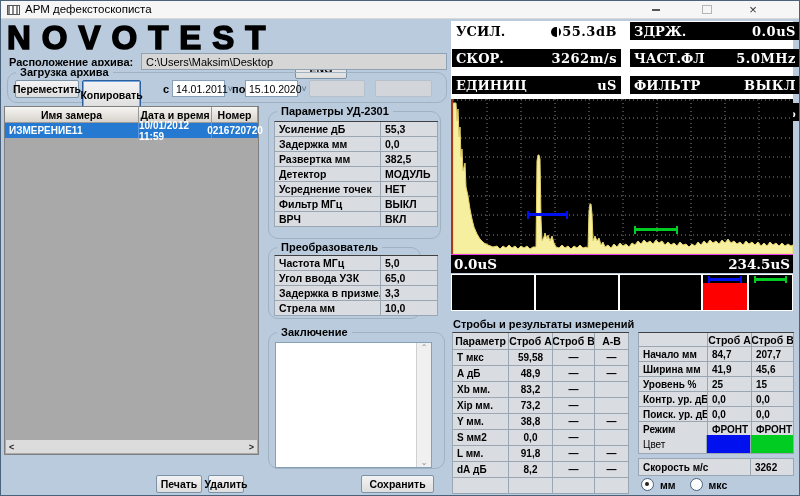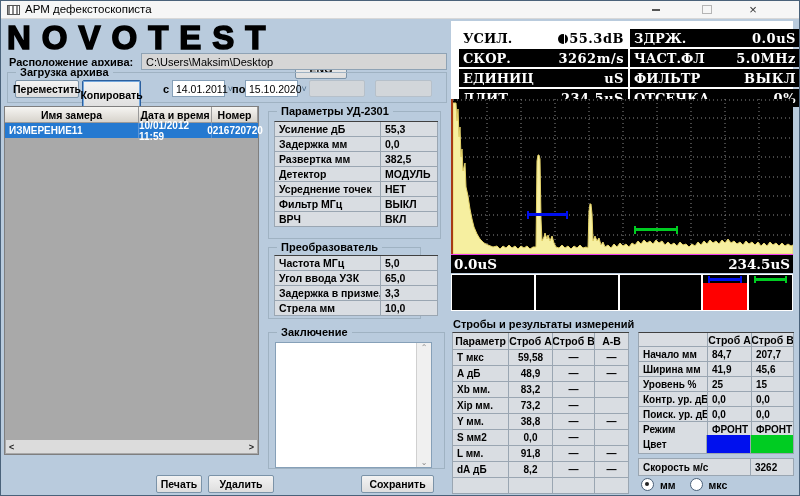--- a/index.html
+++ b/index.html
@@ -20,21 +20,21 @@
   .btn{background:linear-gradient(#f3f3f3,#dedede);border:1px solid #7b93a8;font-size:10.5px;font-weight:bold;
        display:flex;align-items:center;justify-content:center;border-radius:2px;}
   .btn.default{border:1px solid #2b5f9e;box-shadow:inset 0 0 0 1px #74a7dd;}
   .btn.disabled{background:#d2d6da;border:1px solid #b6c0ca;}
   .eng{left:294px;top:26px;width:52px;height:20px;margin-top:32px;}
   .lbl{font-size:11px;font-weight:bold;white-space:nowrap;}
   .arch-label{left:8px;top:55px;}
   .field{background:#d6d6d6;border:1px solid #8fa3b5;font-size:11px;display:flex;align-items:center;padding:0 4px;}
   .arch-path{left:140px;top:52px;width:306px;height:17px;}
   
-  .group{border:1px solid #9fb2c2;border-radius:0;}
+  .group{border:1px solid #9fb2c2;border-radius:10px;}
   .legend{position:absolute;top:-7px;left:8px;background:#b9cbdd;padding:0 4px;font-size:11px;font-weight:bold;white-space:nowrap;}
   .load-group{left:6px;top:71px;width:440px;height:31px;}
   .combo{background:#fff;border:1px solid #86a0b8;font-size:10.5px;display:flex;align-items:center;
          justify-content:space-between;padding:0 3px;}
   .combo .arr{color:#4a6b8a;font-size:9px;}
   
   .list{left:3px;top:105px;width:255px;height:349px;background:#a9a9a9;border:1px solid #7f7f7f;}
   .list-head{display:flex;height:16px;}
   .hcell{background:linear-gradient(#f6f5f2,#d7d3cc);border-right:1px solid #9a9a9a;border-bottom:1px solid #9a9a9a;
          font-size:10.5px;font-weight:bold;display:flex;align-items:center;justify-content:center;box-sizing:border-box;}
@@ -55,22 +55,22 @@
   .probe-table .td{height:15px;}
   .probe-table .td:nth-child(1){width:106px;}
   .probe-table .td:nth-child(2){width:57px;}
   .params-group{left:267px;top:110px;width:173px;height:128px;}
   .probe-group{left:267px;top:246px;width:153px;height:72px;}
   .concl-group{left:267px;top:331px;width:177px;height:137px;}
   .textarea{left:6px;top:9px;width:155px;height:124px;background:#fff;border:1px solid #86a0b8;position:absolute;}
   .vscroll{position:absolute;right:0;top:0;width:14px;height:100%;background:#f0f0f0;border-left:1px solid #d0d0d0;
            display:flex;flex-direction:column;justify-content:space-between;align-items:center;font-size:8px;color:#888;}
   
-  .display{left:450px;top:20px;width:342px;height:78px;background:#fff;padding:8px;display:grid;
-           grid-template-columns:169px 170px;grid-auto-rows:18px;gap:2px;}
+  .display{left:450px;top:20px;width:342px;height:78px;background:#fff;padding:1px;display:grid;
+           grid-template-columns:169px 170px;grid-auto-rows:18px;gap:9px;}
   .dcell{background:#000;color:#fff;font-family:"DejaVu Serif",serif;font-weight:bold;font-size:13px;
          display:flex;align-items:center;justify-content:space-between;padding:0 4px;overflow:hidden;}
   .dcell .dl{white-space:nowrap;overflow:hidden;max-width:78px;}
   .dcell .dv{white-space:nowrap;letter-spacing:.5px;}
   .dcell.sel{background:#fff;color:#000;}
   .knob{display:inline-block;width:10px;height:10px;border-radius:50%;margin-right:1px;vertical-align:-1px;
         background:linear-gradient(90deg,#000 0 62%,#fff 62% 75%,#000 75%);}
   
   .scope{left:450px;top:98px;width:342px;height:155px;background:#000;border-left:2px solid #a63a14;}
   .scale{left:450px;top:253px;width:342px;height:19px;background:#000;border-top:1px solid #f03cf0;color:#fff;
@@ -94,21 +94,21 @@
   .res-left .th:nth-child(3),.res-left .td:nth-child(3){width:42px;}
   .res-left .th:nth-child(4),.res-left .td:nth-child(4){width:34px;}
   .res-right{left:637px;top:331px;width:156px;}
   .res-right .th{height:14px;}
   .res-right .td{height:15px;font-size:10px;}
   .res-right .th:nth-child(1),.res-right .td:nth-child(1){width:69px;}
   .res-right .th:nth-child(2),.res-right .td:nth-child(2){width:44px;}
   .res-right .th:nth-child(3),.res-right .td:nth-child(3){width:42px;}
   .color-row{left:637px;top:434px;width:156px;display:flex;border:1px solid #9aa6b2;border-top:none;background:#9aa6b2;}
   .color-row .cc{box-sizing:border-box;height:18px;border-right:1px solid #9aa6b2;}
-  .color-row .cl{width:68px;background:#d9dde2;font-size:10px;font-weight:bold;display:flex;align-items:center;padding:0 4px;}
+  .color-row .cl{width:68px;background:#d9dde2;font-size:10px;font-weight:normal;display:flex;align-items:center;padding:0 4px;}
   .color-row .sw1{width:44px;}.color-row .sw2{width:42px;border-right:none;}
   .speed-row{left:637px;top:457px;width:156px;display:flex;border:1px solid #9aa6b2;background:#9aa6b2;}
   .speed-row .sc{box-sizing:border-box;height:16px;background:#d9dde2;font-size:10px;font-weight:bold;
                  display:flex;align-items:center;padding:0 4px;}
   .speed-row .sl{width:112px;border-right:1px solid #9aa6b2;}
   .speed-row .sv{width:42px;}
   .radio-row{left:640px;top:477px;display:flex;align-items:center;gap:6px;font-size:10.5px;font-weight:bold;}
   .radio{width:11px;height:11px;border-radius:50%;background:#fff;border:1px solid #4a6078;position:relative;}
   .radio.checked:after{content:"";position:absolute;left:2.5px;top:2.5px;width:4px;height:4px;border-radius:50%;background:#222;}
   .bottom-btn{height:18px;}
@@ -167,21 +167,21 @@
       <div class="rcell" style="width:73px;justify-content:center">10/01/2012 11:59</div>
       <div class="rcell" style="width:46px;justify-content:center;border-right:none">0216720720</div>
     </div>
     <div class="hscroll">
       <span>&lt;</span>
       <span>&gt;</span>
     </div>
   </div>
 
   <div class="abs btn bottom-btn" style="left:155px;top:474px;width:46px">Печать</div>
-  <div class="abs btn bottom-btn" style="left:207px;top:474px;width:66px">Удалить</div>
+  <div class="abs btn bottom-btn" style="left:207px;top:474px;width:36px">Удалить</div>
 
   <div class="abs group params-group">
     <span class="legend">Параметры УД-2301</span>
     <div class="dtable params-table" style="position:absolute;left:5px;top:9px;width:163px">
         <div class="tr">
           <div class="td lbl">Усиление дБ</div>
           <div class="td">55,3</div>
         </div>
         <div class="tr">
           <div class="td lbl">Задержка мм</div>

